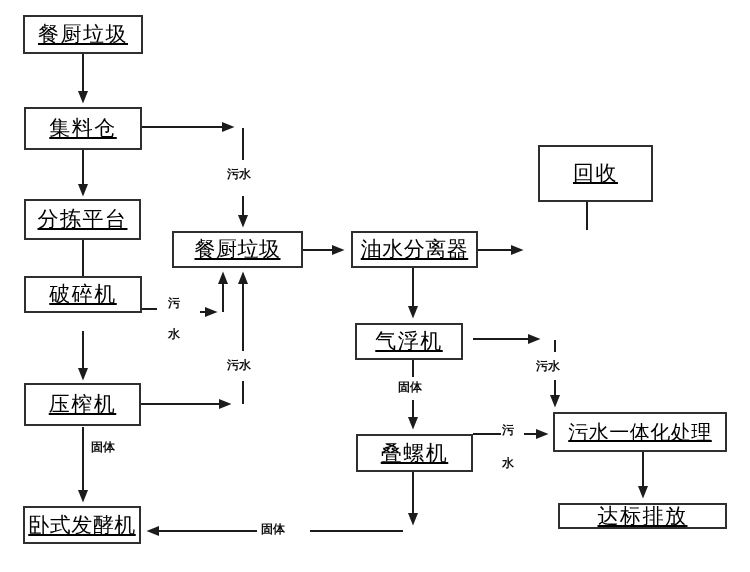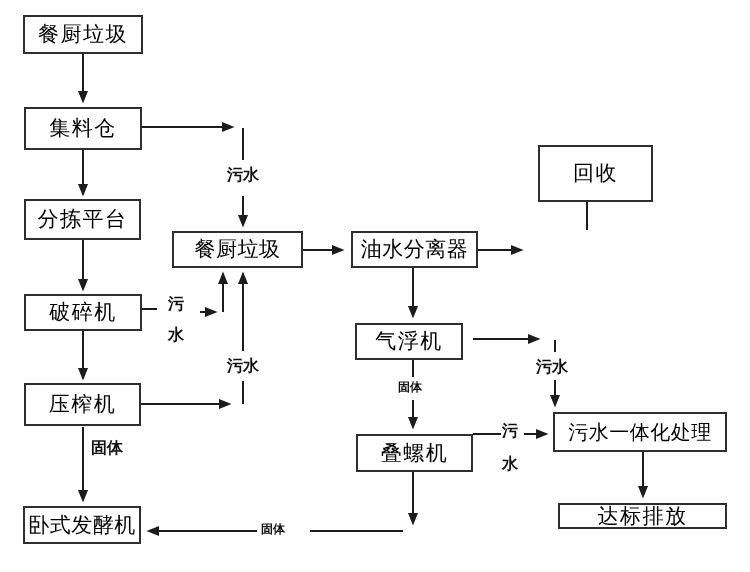--- a/index.html
+++ b/index.html
@@ -9,24 +9,25 @@
     font-family:"Liberation Sans","DejaVu Sans",sans-serif;
   }
   svg.lines{position:absolute;left:0;top:0;z-index:1;}
   svg.lines path{stroke:#1c1c1c;stroke-width:2;fill:none;}
   .node{
     position:absolute;box-sizing:border-box;z-index:2;
     border:2px solid #2f2f2f;background:#ffffff;color:#000000;
     display:flex;align-items:center;justify-content:center;
     font-size:21px;letter-spacing:1.5px;line-height:1;
     font-family:"Liberation Serif","DejaVu Serif",serif;
+    text-decoration:underline;
   }
   .elabel{
     position:absolute;z-index:3;background:#ffffff;color:#111111;
-    font-size:16px;font-weight:bold;line-height:15px;padding:0 1px;
+    font-size:12px;font-weight:bold;line-height:15px;padding:0 1px;
     font-family:"Liberation Sans","DejaVu Sans",sans-serif;
   }
   .elabel.v{white-space:pre-line;line-height:31px;text-align:center;}
 </style>
 </head>
 <body>
 
 <div class="canvas">
 
   <svg class="lines" width="750" height="572">
@@ -73,21 +74,21 @@
     <path d="M643,452 V496" marker-end="url(#ah)"></path>
 
     <path d="M413,472 V523" marker-end="url(#ah)"></path>
     <path d="M403,531 H310"></path>
     <path d="M257,531 H149" marker-end="url(#ah)"></path>
   </svg>
 
   <div class="node" style="left:23px;top:15px;width:120px;height:39px">餐厨垃圾</div>
   <div class="node" style="left:24px;top:107px;width:118px;height:43px">集料仓</div>
   <div class="node" style="left:24px;top:199px;width:117px;height:41px">分拣平台</div>
-  <div class="node" style="left:24px;top:294px;width:118px;height:37px">破碎机</div>
+  <div class="node" style="left:24px;top:276px;width:118px;height:37px">破碎机</div>
   <div class="node" style="left:23px;top:506px;width:118px;height:38px;letter-spacing:0.5px">卧式发酵机</div>
   <div class="node" style="left:24px;top:383px;width:117px;height:43px">压榨机</div>
   <div class="node" style="left:172px;top:231px;width:131px;height:37px;letter-spacing:0.5px">餐厨垃圾</div>
   <div class="node" style="left:351px;top:231px;width:127px;height:37px;letter-spacing:0.5px">油水分离器</div>
   <div class="node" style="left:538px;top:145px;width:115px;height:57px">回收</div>
   <div class="node" style="left:355px;top:323px;width:108px;height:37px">气浮机</div>
   <div class="node" style="left:356px;top:434px;width:117px;height:38px">叠螺机</div>
   <div class="node" style="left:553px;top:412px;width:174px;height:40px;font-size:20px;letter-spacing:0.5px">污水一体化处理</div>
   <div class="node" style="left:558px;top:503px;width:169px;height:26px">达标排放</div>
 

